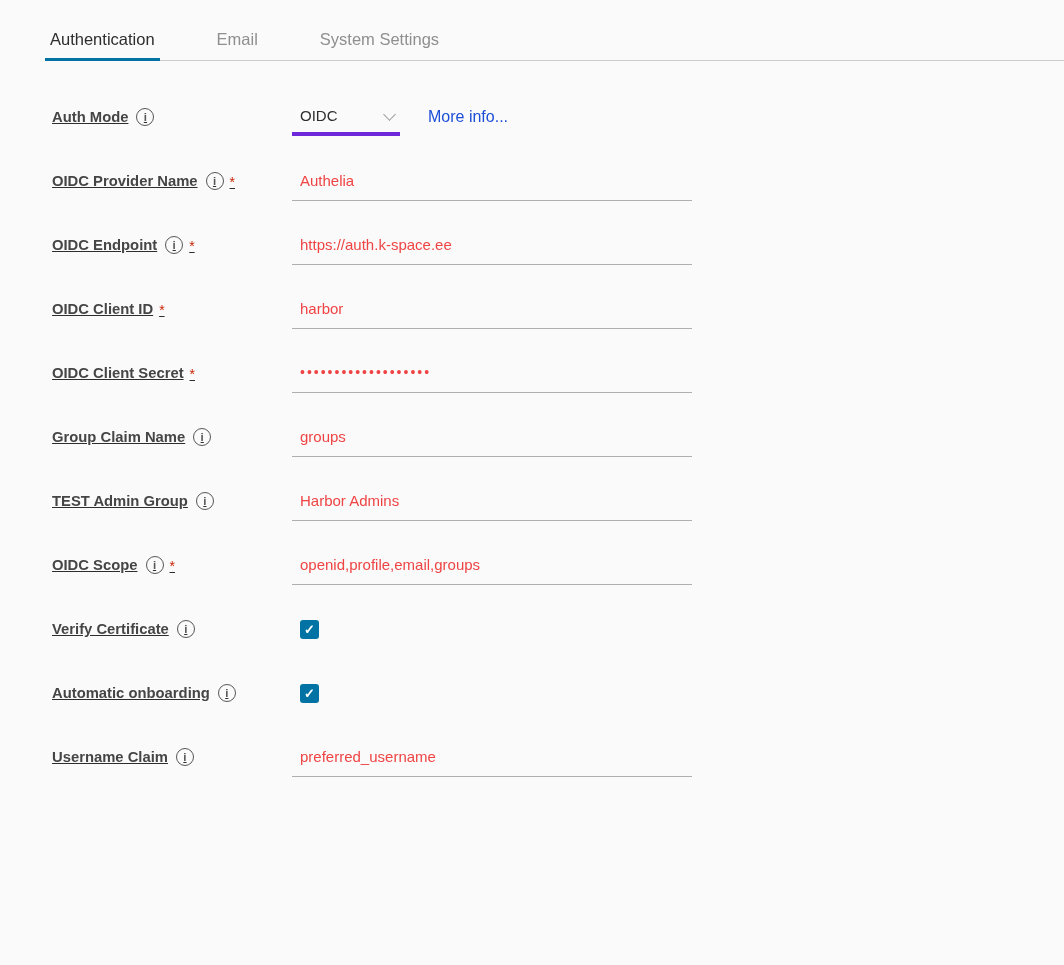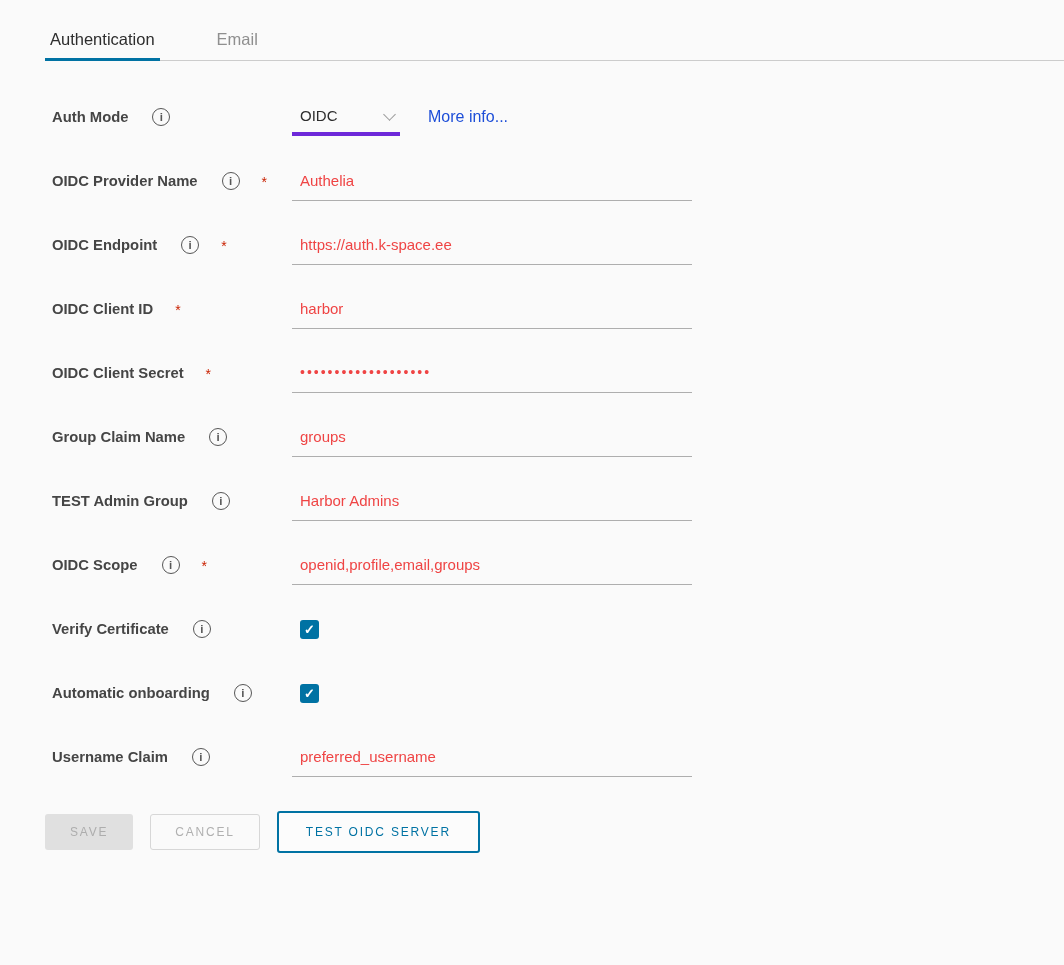--- a/index.html
+++ b/index.html
@@ -54,22 +54,23 @@
     display: flex;
     align-items: flex-start;
     height: 30px;
     margin-bottom: 34px;
   }
   .label-cell {
     width: 247px;
     padding-left: 7px;
     display: flex;
     align-items: center;
-    gap: 24px;
+    gap: 8px;
     padding-top: 1px;
+    text-decoration: underline;
   }
   .lbl {
     font-size: 14.8px;
     font-weight: 700;
     color: #454545;
     white-space: nowrap;
   }
   .info-icon {
     width: 18px; height: 18px;
     border: 1.4px solid #565656;
@@ -193,20 +194,21 @@
 </style>
 </head>
 <body>
 
 <div class="page">
 
 
   <div class="tabbar">
     <button class="tab active">Authentication</button>
     <button class="tab">Email</button>
+    <button class="tab">System Settings</button>
   </div>
 
   <div class="form">
 
     <div class="field-row">
       <div class="label-cell">
         <span class="lbl">Auth Mode</span>
         <span class="info-icon">i</span>
       </div>
       <div class="control-cell">
@@ -319,20 +321,15 @@
       <div class="label-cell">
         <span class="lbl">Username Claim</span>
         <span class="info-icon">i</span>
       </div>
       <div class="control-cell">
         <input class="txt" value="preferred_username" style="">
       </div>
     </div>
 
 
-    <div class="btn-row">
-      <button class="btn save" disabled="">SAVE</button>
-      <button class="btn cancel" disabled="">CANCEL</button>
-      <button class="btn test">TEST OIDC SERVER</button>
-    </div>
 
   </div>
 </div>
 
 </body></html>

